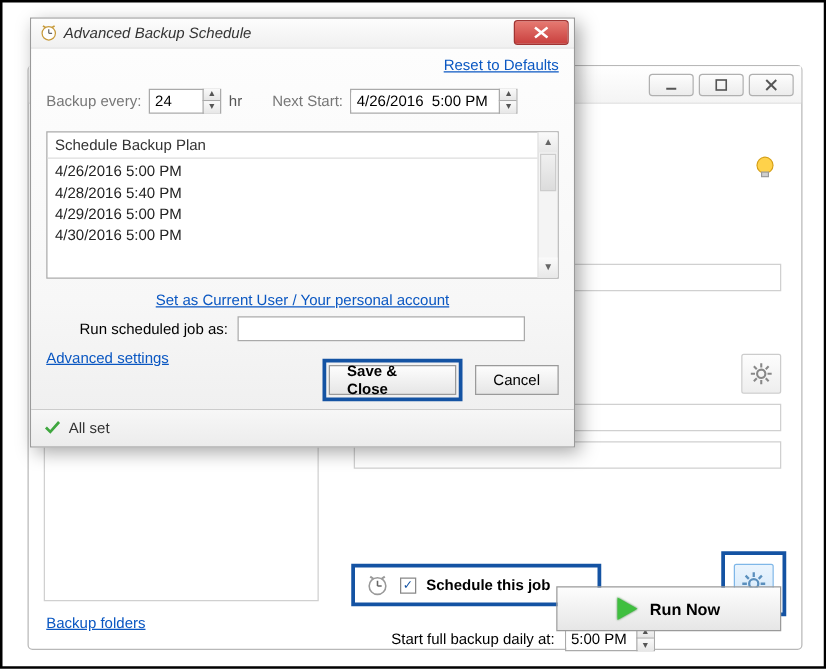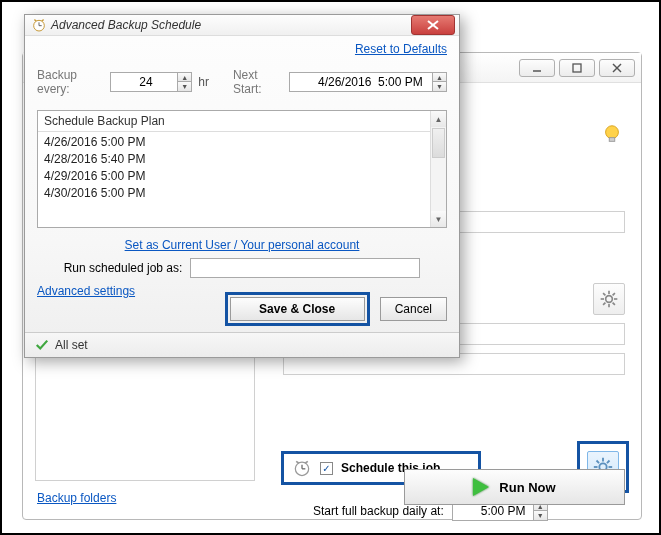--- a/index.html
+++ b/index.html
@@ -87,38 +87,38 @@
     width:52px; height:52px;
     border:3px solid #1453a3;
     display:flex;align-items:center;justify-content:center;
   }
   .gear-highlight .gear-box { position:static; border-color:#7fb7e8; background:linear-gradient(#eaf4fd,#d2e8fb); }
   .time-row {
     position:absolute; left:290px; top:418px;
     display:flex; align-items:center; gap:8px;
   }
   .spinner-input {
-    display:flex; 
-    border:1px solid #aaa; height:20px; background:#fff;padding-left:24px;
+    display:flex; align-items:center;
+    border:1px solid #aaa; height:20px; background:#fff;
   }
   .spinner-input input {
     border:none; outline:none; width:56px; padding:0 4px; font-size:12px; font-family:inherit;
   }
   .spinner-btns {
     display:flex; flex-direction:column; width:14px;
   }
   .spinner-btns div {
     height:10px; border-left:1px solid #aaa;
     display:flex;align-items:center;justify-content:center;
     font-size:7px; color:#555; background:linear-gradient(#fafafa,#e6e6e6);
   }
   .spinner-btns div:first-child { border-bottom:1px solid #aaa; }
   .runnow {
     position:absolute; right:16px; bottom:14px;
-    width:221px; height:36px;
+    width:180px; height:36px;
     border:1px solid #9a9a9a;
     background:linear-gradient(#fdfdfd,#e6e6e6);
     display:flex; align-items:center; justify-content:center; gap:10px;
     font-weight:bold; font-size:13px;
   }
   .play-tri {
     width:0;height:0;border-top:9px solid transparent;border-bottom:9px solid transparent;border-left:16px solid #3fbf3f;
     filter: drop-shadow(0 0 1px #2a7a2a);
   }
   .backup-folders {
@@ -200,21 +200,21 @@
   .btn {
     height:24px; padding:0 14px;
     border:1px solid #9a9a9a;
     background:linear-gradient(#fdfdfd,#e6e6e6);
     display:flex;align-items:center;justify-content:center;
     font-size:12px;
   }
   .save-close-frame {
     border:3px solid #1453a3; padding:2px;
   }
-  .save-close-frame .btn { font-weight:bold; width:135px; }
+  .save-close-frame .btn { font-weight:bold; width:102px; }
   .adv-link {
     position:absolute; left:12px; bottom:34px;
     color:#0a57c2; text-decoration:underline; cursor:pointer;
   }
   .dlg-status {
     height:36px; border-top:1px solid #ccc;
     background:linear-gradient(#f7f7f7,#ececec);
     display:flex; align-items:center; padding:0 10px; gap:6px;
     color:#333;
   }

